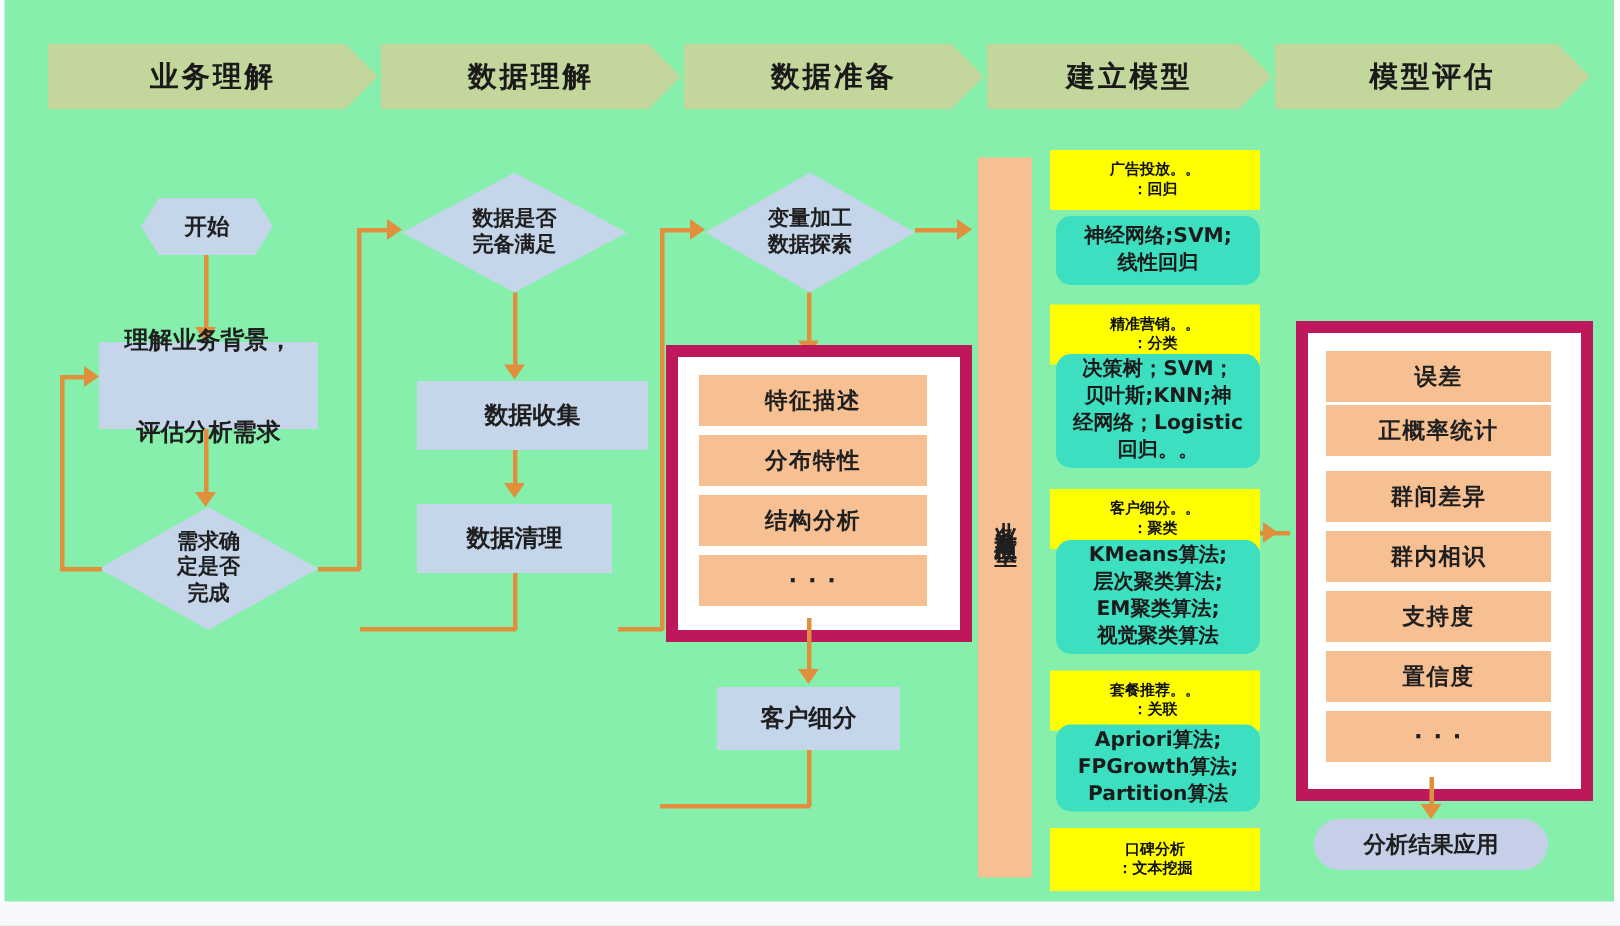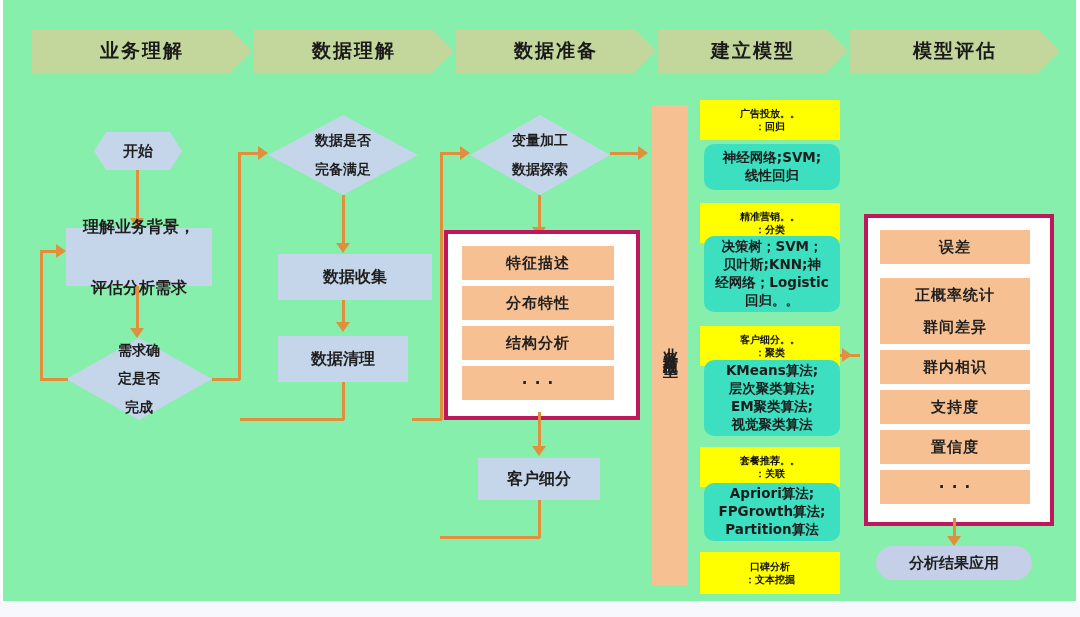--- a/index.html
+++ b/index.html
@@ -31,24 +31,24 @@
   .rect-blue{background:#c5d5ea;font-size:16px;gap:41px;}
   .hex-blue{background:#c5d5ea;font-size:15px;
     clip-path:polygon(12px 0, calc(100% - 12px) 0, 100% 50%, calc(100% - 12px) 100%, 12px 100%, 0 50%);}
   .pill-blue{background:#c5d0e8;border-radius:999px;font-size:15px;}
   .diamond-wrap{position:absolute;}
   .diamond-shape{position:absolute;left:0;top:0;width:100%;height:100%;
     background:#c5d5ea;clip-path:polygon(50% 0,100% 50%,50% 100%,0 50%);}
   .diamond-label{position:absolute;left:0;top:0;width:100%;height:100%;
     display:flex;align-items:center;justify-content:center;text-align:center;
     font-size:14px;font-weight:bold;color:#1f1f1f;line-height:1.25;
-    font-family:"DejaVu Sans","Liberation Sans",sans-serif;gap:11px;}
-
-  
-  .frame{position:absolute;border:4px solid #be185d;background:#ffffff;}
+    font-family:"DejaVu Sans","Liberation Sans",sans-serif;}
+
+  
+  .frame{position:absolute;border:8px solid #be185d;background:#ffffff;}
   .orange-row{position:absolute;background:#f7c093;display:flex;align-items:center;
     justify-content:center;font-size:15px;font-weight:bold;color:#1f1f1f;
     font-family:"DejaVu Sans","Liberation Sans",sans-serif;letter-spacing:1px;}
 
   
   .vbar{position:absolute;background:#f7c093;display:flex;align-items:center;
     justify-content:center;}
   .vbar span{writing-mode:vertical-rl;font-size:15px;font-weight:bold;color:#1f1f1f;
     letter-spacing:3px;font-family:"DejaVu Sans","Liberation Sans",sans-serif;}
   .yellow-box{position:absolute;background:#ffff00;display:flex;align-items:center;
@@ -246,21 +246,21 @@
     <span>：文本挖掘</span>
   </div>
 
   <div class="arw arw-r" style="left:842px;top:348px;"></div>
   <div class="ln lnh" style="left:840px;top:354px;width:20px;"></div>
 
   <div class="frame" style="left:864px;top:214px;width:182px;height:304px;">
     <div class="orange-row" style="left:12px;top:12px;width:150px;height:34px;">
       <span>误差</span>
     </div>
-    <div class="orange-row" style="left:12px;top:60px;width:150px;height:34px;">
+    <div class="orange-row" style="left:12px;top:48px;width:150px;height:34px;">
       <span>正概率统计</span>
     </div>
     <div class="orange-row" style="left:12px;top:92px;width:150px;height:34px;">
       <span>群间差异</span>
     </div>
     <div class="orange-row" style="left:12px;top:132px;width:150px;height:34px;">
       <span>群内相识</span>
     </div>
     <div class="orange-row" style="left:12px;top:172px;width:150px;height:34px;">
       <span>支持度</span>

